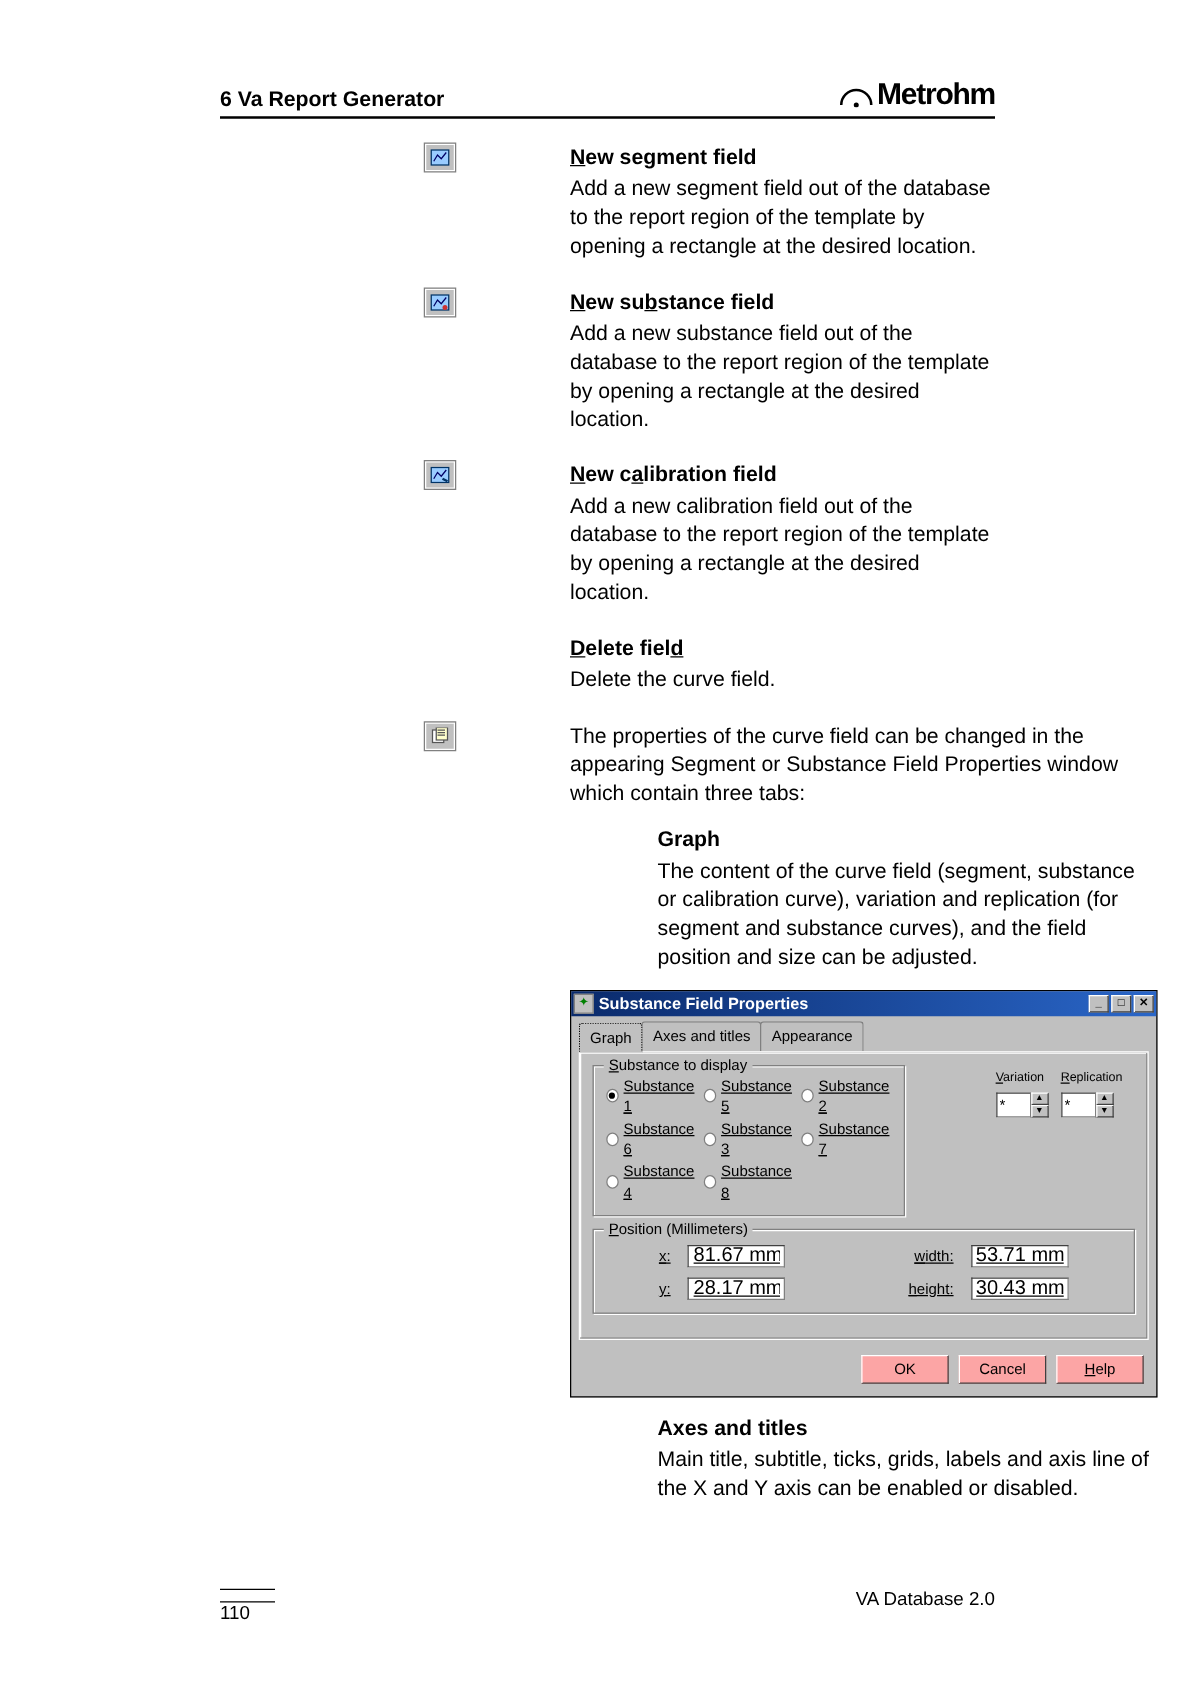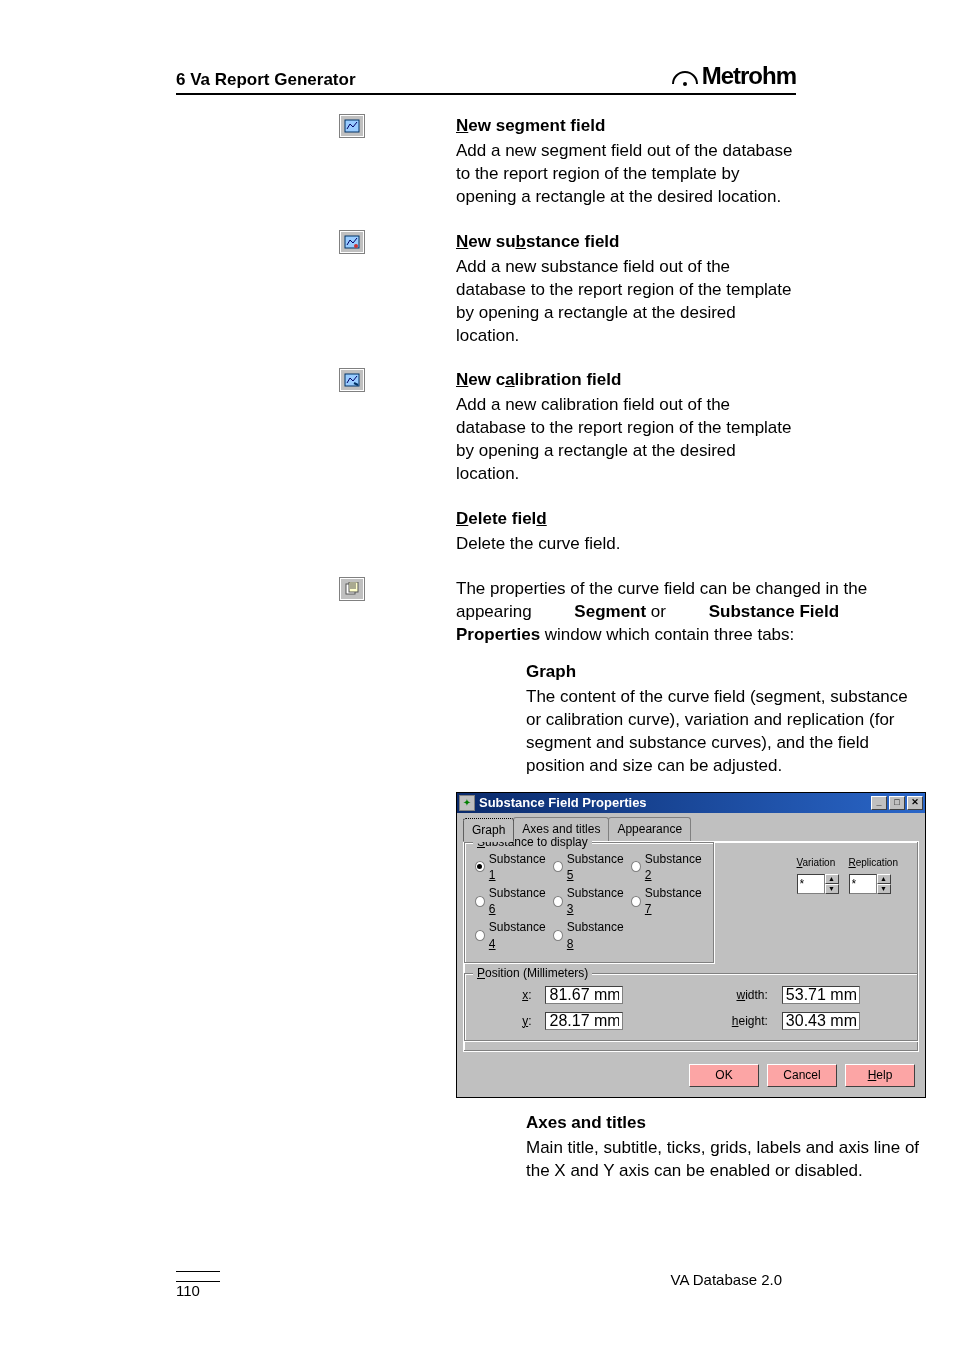--- a/index.html
+++ b/index.html
@@ -13,37 +13,37 @@
   .subtitle { font-family: Arial, Helvetica, sans-serif; font-weight: 900; font-size: 21px; margin-bottom: 22px; }
   .section-row { display: flex; align-items: flex-start; margin-bottom: 22px; }
   .icon-col { width: 210px; flex-shrink: 0; display: flex; justify-content: flex-end; padding-right: 92px; padding-top: 0; }
   .icon-col .tb-icon { width: 24px; height: 22px; background: #c0c0c0; border: 1px solid #fff; outline: 1px solid #808080; display: flex; align-items: center; justify-content: center; }
   .text-col { flex: 1; font-size: 17px; line-height: 1.35; }
   .text-col .heading-wrap { margin-bottom: 2px; }
   .cmd { font-family: Arial, Helvetica, sans-serif; font-weight: 700; font-size: 17px; }
   .cmd .u { text-decoration: underline; }
   .text-col .body { }
   .props-para { font-size: 17px; line-height: 1.35; }
-  .props-para .cmd { font-weight: 700; margin-left: 38px; }
+  .props-para .cmd { font-weight: 400; }
   .tab-desc { margin-left: 70px; font-size: 17px; line-height: 1.35; margin-top: 14px; }
   .tab-name { font-family: Arial, Helvetica, sans-serif; font-weight: 700; }
   .tab-body { margin-top: 2px; }
   
   .dlg-wrap { margin-top: 14px; margin-bottom: 10px; }
   .dlg { width: 470px; background: #c0c0c0; border: 1px solid #000; font-family: "MS Sans Serif", Tahoma, sans-serif; font-size: 12px; }
   .dlg-title { height: 20px; background: linear-gradient(90deg,#0a2a6b,#2a66c8); display: flex; align-items: center; padding: 0 2px; color: #fff; }
   .dlg-title-icon { width: 16px; height: 16px; background: #c0c0c0; margin-right: 4px; display: flex; align-items: center; justify-content: center; border: 1px solid #808080; font-size: 10px; color: #008000; }
   .dlg-title-text { font-weight: 700; font-size: 13px; flex: 1; }
   .ctrl-box { display: flex; gap: 2px; }
   .ctrl-btn { width: 16px; height: 14px; background: #c0c0c0; border: 1px solid #fff; border-right-color: #404040; border-bottom-color: #404040; font-size: 9px; display: flex; align-items: center; justify-content: center; font-weight: 700; color: #000; }
   .tabs { display: flex; padding: 4px 6px 0 6px; }
   .tab { padding: 3px 8px; border: 1px solid #808080; border-bottom: none; border-top-left-radius: 3px; border-top-right-radius: 3px; background: #c0c0c0; font-size: 12px; position: relative; }
   .tab.active { border: 1px dotted #000; border-bottom: 1px solid #c0c0c0; background: #c0c0c0; z-index: 2; top: 1px; }
   .tab + .tab { margin-left: -1px; }
-  .tab-panel { margin: 0 6px 6px 6px; border: 1px solid #fff; border-top-color: #fff; border-left-color: #fff; min-height: 200px; position: relative; background: #c0c0c0; box-shadow: inset -1px -1px #808080, inset 1px 1px #fff; }
+  .tab-panel { margin: 0 6px 6px 6px; border: 1px solid #fff; border-top-color: #fff; border-left-color: #fff; padding: 10px; min-height: 200px; position: relative; background: #c0c0c0; box-shadow: inset -1px -1px #808080, inset 1px 1px #fff; text-decoration: underline; }
   .group { border: 1px solid #808080; box-shadow: inset 1px 1px #fff, 1px 1px #fff; padding: 8px 10px 10px 10px; margin-bottom: 10px; position: relative; }
   .group-title { position: absolute; top: -9px; left: 8px; background: #c0c0c0; padding: 0 4px; font-size: 12px; }
   .group-title .u { text-decoration: underline; }
   .radio-grid { display: grid; grid-template-columns: 1fr 1fr 1fr; row-gap: 2px; column-gap: 6px; }
   .radio-item { display: flex; align-items: center; gap: 4px; font-size: 12px; }
   .radio-item .u { text-decoration: underline; }
   .radio-dot { width: 11px; height: 11px; border: 1px solid #808080; border-radius: 50%; background: #fff; display: flex; align-items: center; justify-content: center; }
   .radio-dot.sel::after { content: ""; width: 5px; height: 5px; background: #000; border-radius: 50%; }
   .right-side { display: flex; gap: 10px; position: absolute; right: 20px; top: 14px; }
   .right-block { text-align: left; }
@@ -53,21 +53,21 @@
   .spin input { width: 28px; height: 20px; border: 1px solid #808080; border-top-color:#404040; border-left-color:#404040; font-size: 12px; padding: 0 2px; background:#fff; }
   .spin .arrows { display: flex; flex-direction: column; }
   .spin .ar { width: 14px; height: 10px; background: #c0c0c0; border: 1px solid #fff; border-right-color:#404040; border-bottom-color:#404040; font-size: 7px; display:flex; align-items:center; justify-content:center; }
   .pos-grid { display: grid; grid-template-columns: auto auto auto auto; row-gap: 8px; column-gap: 14px; align-items: center; padding-top: 4px; }
   .pos-grid .lbl { font-size: 12px; text-align: right; }
   .pos-grid .lbl .u { text-decoration: underline; }
   .pos-grid input { width: 78px; height: 18px; border: 1px solid #808080; border-top-color:#404040; border-left-color:#404040; background: #fff; font-size: 16px; padding: 0 3px; }
   .dlg-btns { display: flex; justify-content: flex-end; gap: 8px; padding: 6px 10px 10px 10px; }
   .dlg-btn { min-width: 70px; height: 23px; background: #fca5a5; border: 1px solid #fff; border-right-color:#404040; border-bottom-color:#404040; font-size: 12px; display:flex; align-items:center; justify-content:center; }
   .dlg-btn .u { text-decoration: underline; }
-  .footer { position: absolute; bottom: 52px; left: 88px; right: 84px; display:flex; justify-content: space-between; font-size: 15px; border-top: 1px solid transparent; }
+  .footer { position: absolute; bottom: 52px; left: 88px; right: 70px; display:flex; justify-content: space-between; font-size: 15px; border-top: 1px solid transparent; }
   .footer-left { border-top: 1px solid #000; width: 44px; display:flex; flex-direction:column; }
   .footer-left div:first-child { border-bottom: 1px solid #000; height: 10px; }
   .footer-right { }
 </style>
 </head>
 <body>
 
 <div class="page">
   <div class="header-row">
     <div class="header-left">6  Va Report Generator</div>

